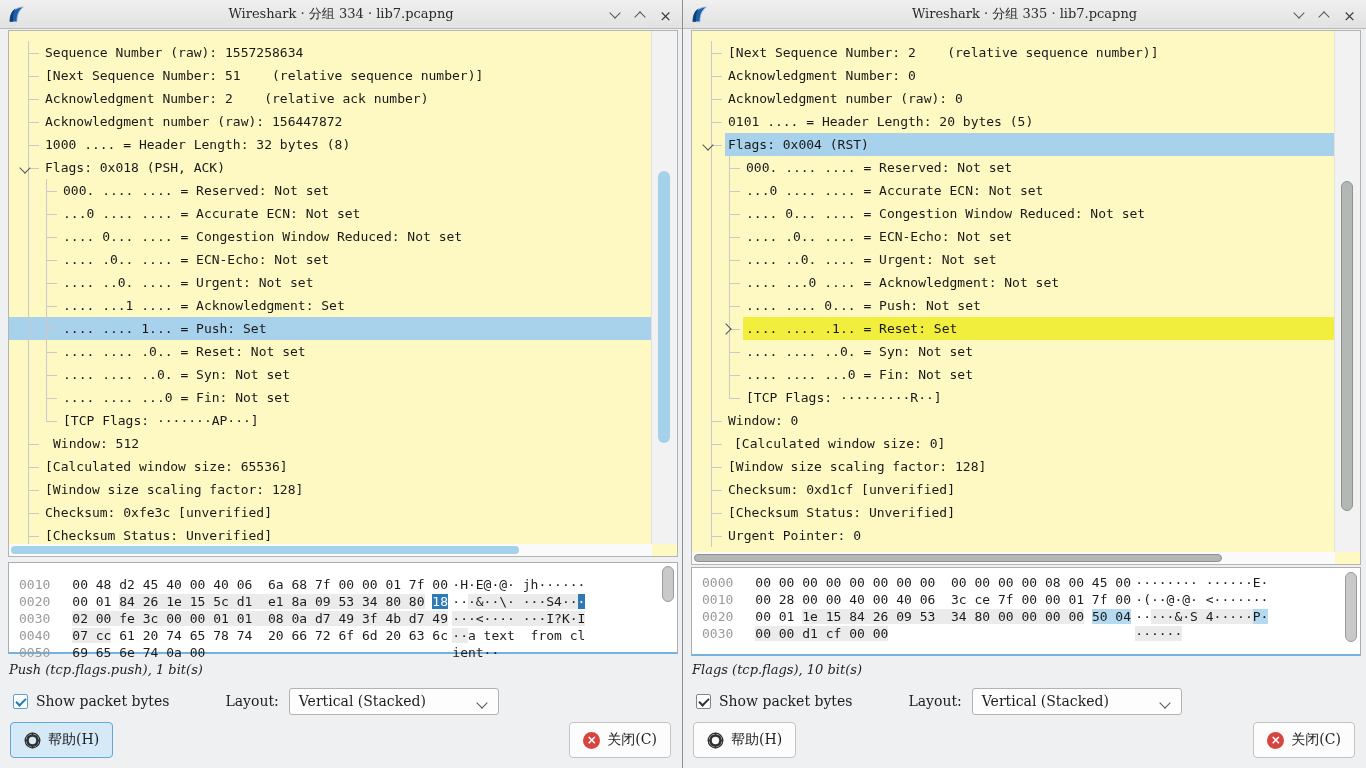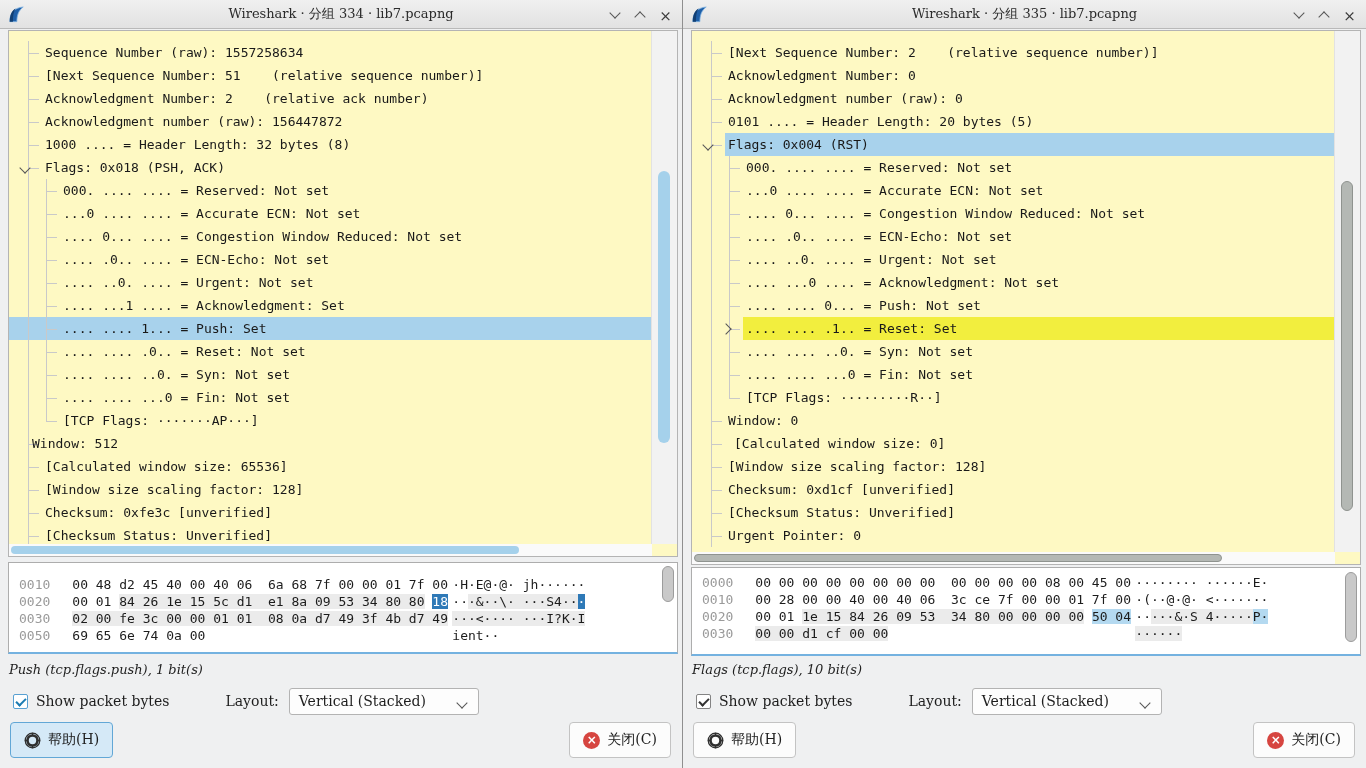--- a/index.html
+++ b/index.html
@@ -69,21 +69,21 @@
 
   
   .status{position:absolute;left:9px;top:662px;font-style:italic;font-size:13px;color:#1f1f1f;}
   .controls{position:absolute;top:687px;left:13px;height:28px;display:flex;align-items:center;font-size:14px;color:#1d1d1d;}
   .checkbox{width:15px;height:15px;background:#fff;border:1px solid #848484;border-radius:2px;position:relative;display:inline-block;box-sizing:border-box;}
   .focused .checkbox{border-color:#58a0d2;}
   .check{position:absolute;left:2px;top:3px;width:8px;height:4px;border-left:2px solid #333;border-bottom:2px solid #333;transform:rotate(-45deg);}
   .focused .check{border-color:#1d7cb2;}
   .cb-label{margin-left:8px;}
   .layout-label{margin-left:56px;text-align:right;}
-  .select{margin-left:10px;width:190px;height:27px;background:#fdfdfd;border:1px solid #b3b3b3;border-radius:3px;
+  .select{margin-left:10px;width:210px;height:27px;background:#fdfdfd;border:1px solid #b3b3b3;border-radius:3px;
           position:relative;display:flex;align-items:center;padding-left:9px;box-sizing:border-box;}
   .select .chev{right:12px;top:10px;left:auto;}
 
   
   .btn{position:absolute;top:722px;height:36px;border-radius:4px;display:flex;align-items:center;gap:7px;
        padding:0 13px;font-family:"DejaVu Serif",serif;font-size:14px;color:#1d1d1d;background:#fcfcfc;border:1px solid #c3c3c3;}
   .btn.help{left:10px;}
   .focused .btn.help{background:var(--help-button-focus-bg,#d5e9f7);border:1px solid var(--help-button-focus-border,#62a7d6);}
   .btn.close{right:11px;}
   .closeicon{width:17px;height:17px;border-radius:50%;background:var(--close-icon-red,#d64540);color:#fff;
@@ -123,39 +123,40 @@
         <div class="trow"><i class="guide" style="left: 19px;"></i><i class="guide" style="left: 37px;"></i><i class="dash" style="left: 37px; width: 11px;"></i><span class="ttext" style="margin-left: 51px;">...0 .... .... = Accurate ECN: Not set</span></div>
         <div class="trow"><i class="guide" style="left: 19px;"></i><i class="guide" style="left: 37px;"></i><i class="dash" style="left: 37px; width: 11px;"></i><span class="ttext" style="margin-left: 51px;">.... 0... .... = Congestion Window Reduced: Not set</span></div>
         <div class="trow"><i class="guide" style="left: 19px;"></i><i class="guide" style="left: 37px;"></i><i class="dash" style="left: 37px; width: 11px;"></i><span class="ttext" style="margin-left: 51px;">.... .0.. .... = ECN-Echo: Not set</span></div>
         <div class="trow"><i class="guide" style="left: 19px;"></i><i class="guide" style="left: 37px;"></i><i class="dash" style="left: 37px; width: 11px;"></i><span class="ttext" style="margin-left: 51px;">.... ..0. .... = Urgent: Not set</span></div>
         <div class="trow"><i class="guide" style="left: 19px;"></i><i class="guide" style="left: 37px;"></i><i class="dash" style="left: 37px; width: 11px;"></i><span class="ttext" style="margin-left: 51px;">.... ...1 .... = Acknowledgment: Set</span></div>
         <div class="trow row-sel"><i class="guide" style="left: 19px;"></i><i class="guide" style="left: 37px;"></i><i class="dash" style="left: 37px; width: 11px;"></i><span class="ttext" style="margin-left: 51px;">.... .... 1... = Push: Set</span></div>
         <div class="trow"><i class="guide" style="left: 19px;"></i><i class="guide" style="left: 37px;"></i><i class="dash" style="left: 37px; width: 11px;"></i><span class="ttext" style="margin-left: 51px;">.... .... .0.. = Reset: Not set</span></div>
         <div class="trow"><i class="guide" style="left: 19px;"></i><i class="guide" style="left: 37px;"></i><i class="dash" style="left: 37px; width: 11px;"></i><span class="ttext" style="margin-left: 51px;">.... .... ..0. = Syn: Not set</span></div>
         <div class="trow"><i class="guide" style="left: 19px;"></i><i class="guide" style="left: 37px;"></i><i class="dash" style="left: 37px; width: 11px;"></i><span class="ttext" style="margin-left: 51px;">.... .... ...0 = Fin: Not set</span></div>
         <div class="trow"><i class="guide" style="left: 19px;"></i><i class="guide half" style="left: 37px;"></i><i class="dash" style="left: 37px; width: 11px;"></i><span class="ttext" style="margin-left: 51px;">[TCP Flags: ·······AP···]</span></div>
-        <div class="trow"><i class="guide" style="left: 19px;"></i><i class="dash" style="left: 19px; width: 11px;"></i><span class="ttext" style="margin-left: 20px;">Window: 512</span></div>
+        <div class="trow"><i class="guide" style="left: 19px;"></i><i class="dash" style="left: 19px; width: 11px;"></i><span class="ttext" style="margin-left: 41px;">Window: 512</span></div>
         <div class="trow"><i class="guide" style="left: 19px;"></i><i class="dash" style="left: 19px; width: 11px;"></i><span class="ttext" style="margin-left: 33px;">[Calculated window size: 65536]</span></div>
         <div class="trow"><i class="guide" style="left: 19px;"></i><i class="dash" style="left: 19px; width: 11px;"></i><span class="ttext" style="margin-left: 33px;">[Window size scaling factor: 128]</span></div>
         <div class="trow"><i class="guide" style="left: 19px;"></i><i class="dash" style="left: 19px; width: 11px;"></i><span class="ttext" style="margin-left: 33px;">Checksum: 0xfe3c [unverified]</span></div>
         <div class="trow"><i class="guide" style="left: 19px;"></i><i class="dash" style="left: 19px; width: 11px;"></i><span class="ttext" style="margin-left: 33px;">[Checksum Status: Unverified]</span></div>
       </div>
     <div class="vscroll">
       <div class="vthumb" style="top:140px;height:272px"></div>
     </div>
     <div class="hscroll">
       <div class="hthumb" style="left:2px;width:508px"></div>
     </div>
   </div>
 
   <div class="hex-pane">
     <div id="hex0">
         <div class="hrow"><span class="hoff">0010</span><span class="hbytes"><span class="hseg">00 48 d2 45 40 00 40 06  6a 68 7f 00 00 01 7f 00</span></span><span class="hascii"><span class="hseg">·H·E@·@· jh······</span></span></div>
         <div class="hrow"><span class="hoff">0020</span><span class="hbytes"><span class="hseg">00 01 </span><span class="hseg shade">84 26 1e 15 5c d1  e1 8a 09 53 34 80 80</span><span class="hseg"> </span><span class="hseg seld">18</span></span><span class="hascii"><span class="hseg">··</span><span class="hseg shade">·&amp;··\· ···S4··</span><span class="hseg seld">·</span></span></div>
         <div class="hrow"><span class="hoff">0030</span><span class="hbytes"><span class="hseg shade">02 00 fe 3c 00 00 01 01  08 0a d7 49 3f 4b d7 49</span></span><span class="hascii"><span class="hseg shade">···&lt;···· ···I?K·I</span></span></div>
+        <div class="hrow"><span class="hoff">0040</span><span class="hbytes"><span class="hseg shade">07 cc</span><span class="hseg"> 61 20 74 65 78 74  20 66 72 6f 6d 20 63 6c</span></span><span class="hascii"><span class="hseg shade">··</span><span class="hseg">a text  from cl</span></span></div>
         <div class="hrow"><span class="hoff">0050</span><span class="hbytes"><span class="hseg">69 65 6e 74 0a 00</span></span><span class="hascii"><span class="hseg">ient··</span></span></div>
       </div>
     <div class="hexthumb" style="top:3px;height:36px"></div>
   </div>
 
   <div class="status">Push (tcp.flags.push), 1 bit(s)</div>
 
   <div class="controls">
     <span class="checkbox">
         <i class="check"></i>

